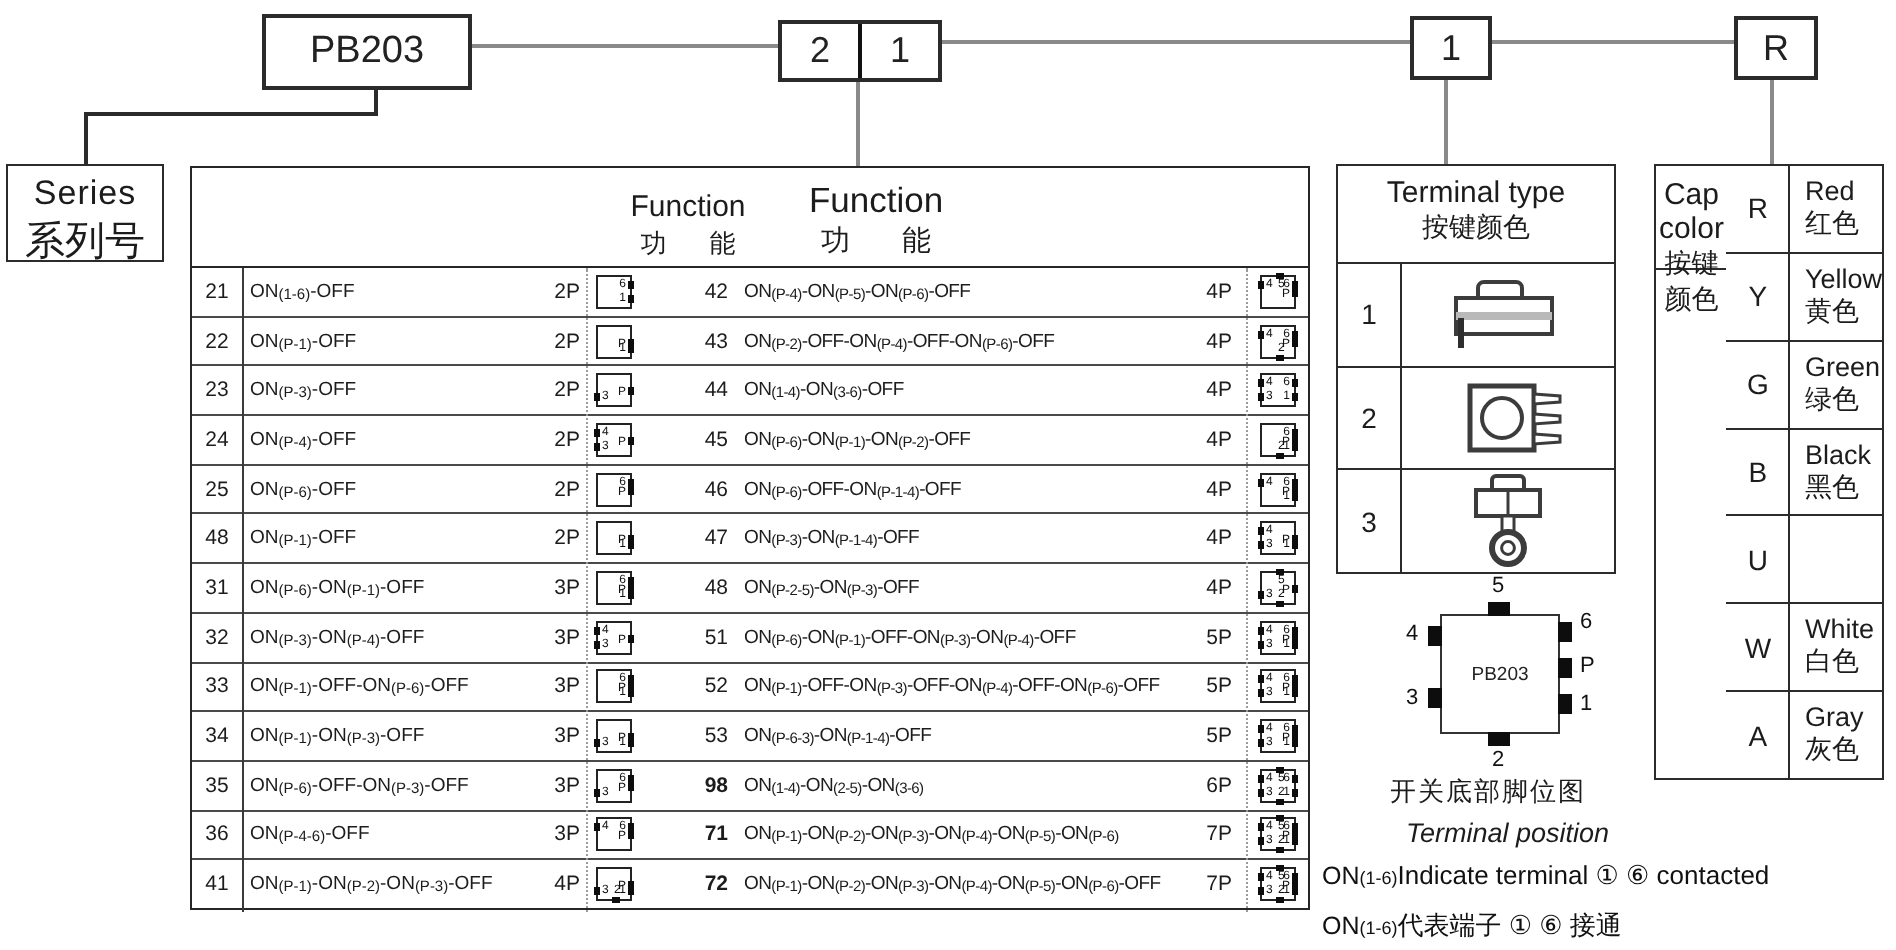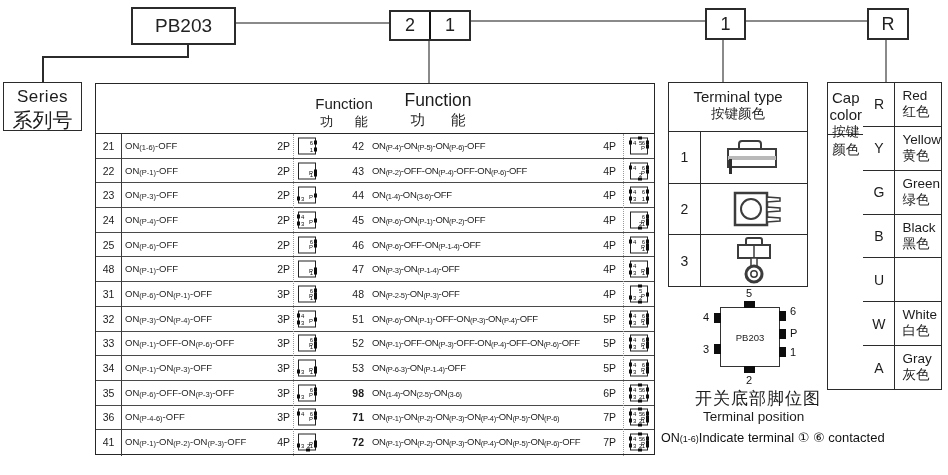--- a/index.html
+++ b/index.html
@@ -58,21 +58,21 @@
   .strow{display:flex;border-bottom:1px solid #2b2b2b;box-sizing:border-box;align-items:stretch;}
   .strow:last-child{border-bottom:none;}
   .stnum{width:32px;border-right:1px solid #2b2b2b;display:flex;align-items:center;justify-content:center;font-size:14px;box-sizing:border-box;}
   .stval{flex:1;display:flex;align-items:center;justify-content:center;}
   .capname{justify-content:flex-start;padding-left:7px;font-size:13.5px;}
   
   #pdbox{position:absolute;left:720px;top:307px;width:60px;height:60px;border:1.5px solid #333;box-sizing:border-box;
          display:flex;align-items:center;justify-content:center;font-size:9.5px;color:#222;background:#fff;}
   .pstub{position:absolute;background:#0d0d0d;}
   .plab{position:absolute;font-size:11px;color:#111;}
-  .caption{position:absolute;font-size:17px;color:#1c1c1c;white-space:nowrap;}
+  .caption{position:absolute;font-size:13px;color:#1c1c1c;white-space:nowrap;}
   .note{position:absolute;font-size:13px;color:#111;white-space:nowrap;}
   .note .on{font-size:12.5px;}
   .note .nsub{font-size:9px;}
   svg .ln{stroke:#3c3c3c;fill:none;}
 </style>
 </head>
 <body>
 
 <div id="stage">
 
@@ -618,16 +618,17 @@
   <div class="pstub" style="left:779px;top:347px;width:7px;height:10px;"></div>
   <div class="plab" style="left:746px;top:287px;">5</div>
   <div class="plab" style="left:746px;top:374px;">2</div>
   <div class="plab" style="left:703px;top:311px;">4</div>
   <div class="plab" style="left:703px;top:343px;">3</div>
   <div class="plab" style="left:790px;top:305px;">6</div>
   <div class="plab" style="left:790px;top:327px;">P</div>
   <div class="plab" style="left:790px;top:346px;">1</div>
 
   <div class="caption" style="left:695px;top:387px;letter-spacing:1px;">开关底部脚位图</div>
-  <div class="caption" style="left:703px;top:409px;font-size:13.5px;">Terminal position</div>
+  <div class="caption" style="left:703px;top:409px;font-size:13.5px;font-style:italic;">Terminal position</div>
   <div class="note" style="left:661px;top:430px;"><span class="on">ON</span><span class="nsub">(1-6)</span><span>Indicate terminal ① ⑥  contacted</span></div>
+  <div class="note" style="left:661px;top:454px;"><span class="on">ON</span><span class="nsub">(1-6)</span><span>代表端子  ① ⑥  接通</span></div>
 
 </div>
 
 </body></html>

